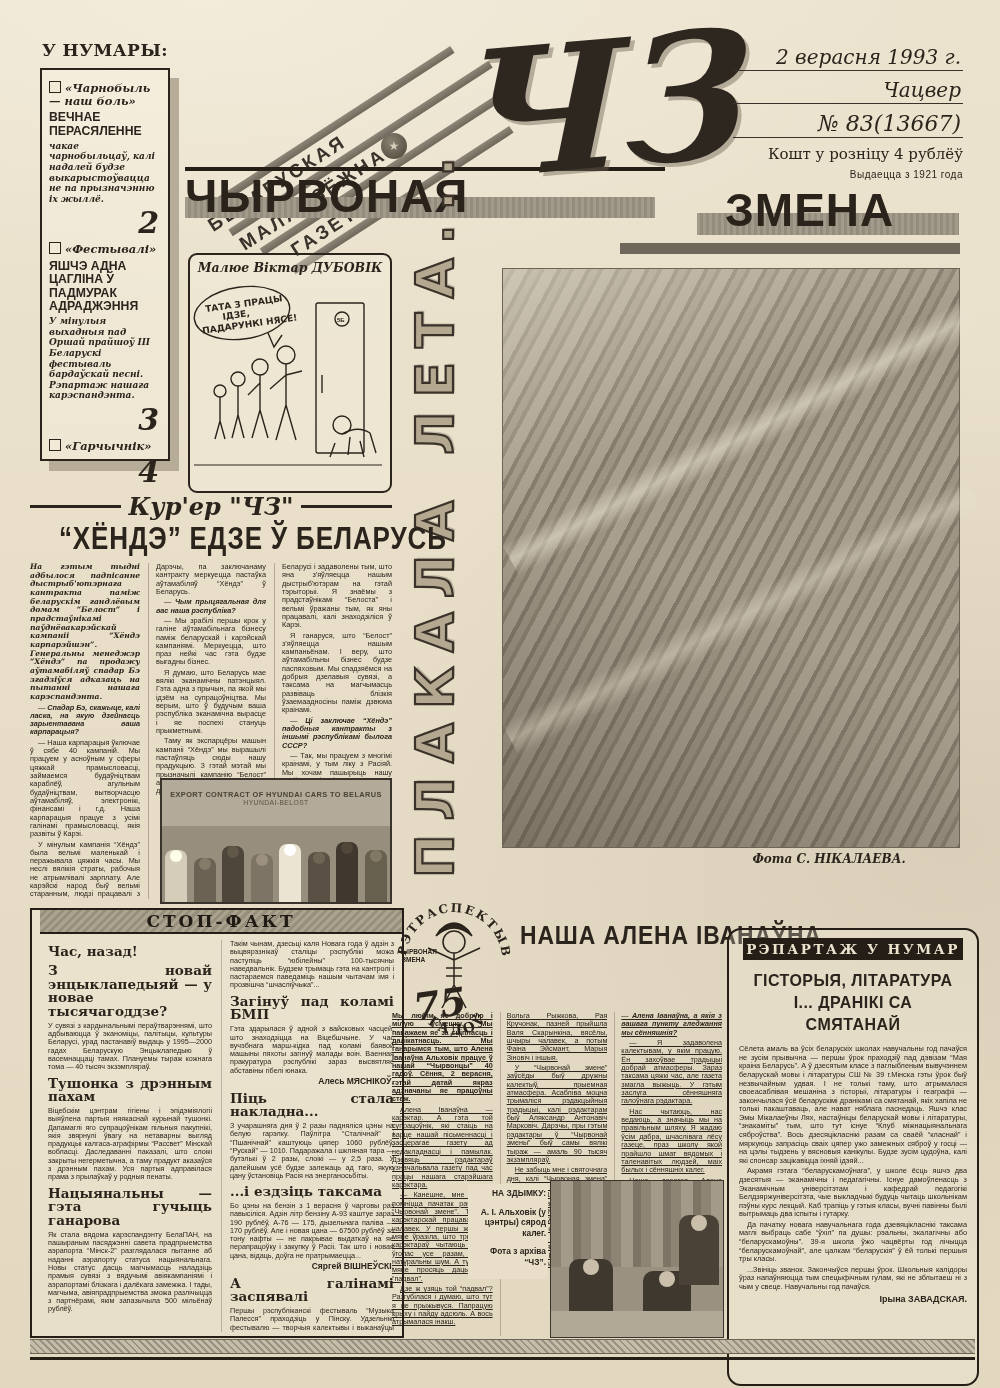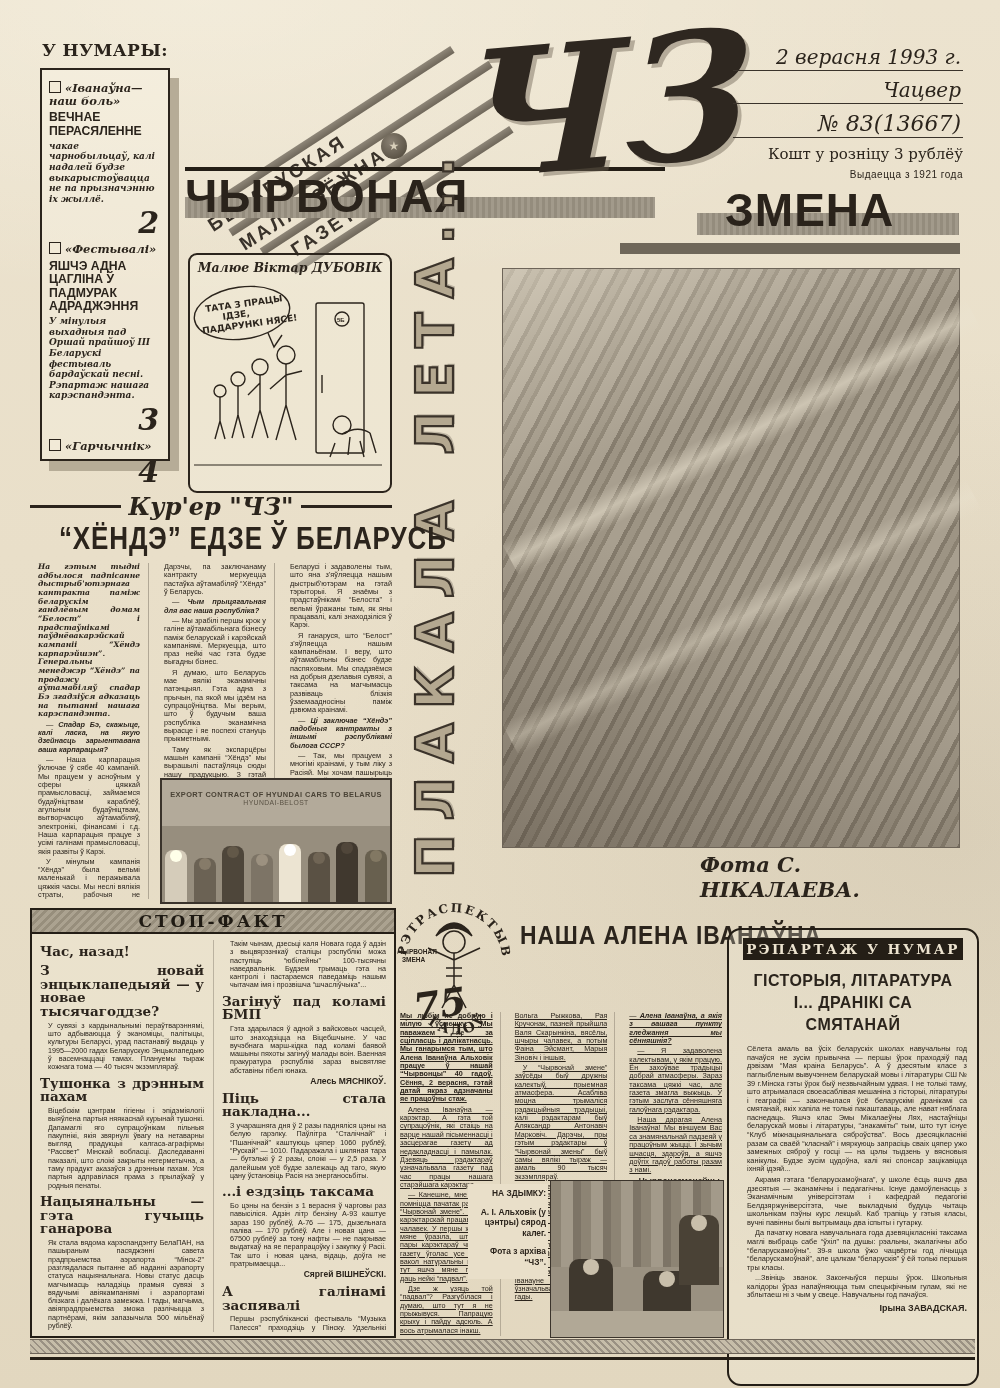--- a/index.html
+++ b/index.html
@@ -4,21 +4,21 @@
 <style>
   html,body{margin:0;padding:0;background:#b9b1a0;}
   .page{position:relative;width:1000px;height:1388px;margin:0 auto;overflow:hidden;
     background:
       radial-gradient(1200px 500px at 20% 0%, rgba(255,252,240,.35), rgba(0,0,0,0) 60%),
       radial-gradient(900px 700px at 95% 60%, rgba(120,104,80,.12), rgba(0,0,0,0) 70%),
       linear-gradient(180deg,#ece3cf 0%,#e9dfc9 40%,#e6dcc5 75%,#e2d7bf 100%);
     font-family:"Liberation Sans",sans-serif;color:#2b241c;}
   .abs{position:absolute;}
   .just{text-align:justify;}
-  p{margin:0 0 2px 8px;text-indent:8px;}
+  p{margin:0 0 2px 0;text-indent:8px;}
   p.noind{text-indent:0;}
 
   
   .sb-title{font-family:"DejaVu Serif",serif;font-weight:bold;font-size:17px;letter-spacing:.5px;}
   .sb-box{border:2px solid #2b241c;background:rgba(255,250,238,.25);box-shadow:9px 10px 0 #b6ac97;padding:7px 7px 4px 7px;}
   .sb-tag{font-family:"DejaVu Serif",serif;font-weight:bold;font-style:italic;font-size:11.5px;line-height:1.1;margin:4px 0 3px 0;}
   .chk{display:inline-block;width:10px;height:10px;border:1.6px solid #2b241c;vertical-align:-1px;margin-right:4px;background:#f2ead7;}
   .sb-head{font-weight:bold;font-size:13px;line-height:1.02;margin:2px 0 4px 0;transform:scaleX(.94);transform-origin:0 0;}
   .sb-body{font-family:"DejaVu Serif",serif;font-weight:bold;font-size:9px;line-height:1.18;font-style:italic;}
   .sb-page{font-family:"DejaVu Serif",serif;font-weight:bold;font-style:italic;font-size:30px;text-align:right;line-height:1;margin:4px 2px 2px 0;}
@@ -45,21 +45,21 @@
     text-shadow:2px 2px 0 rgba(59,51,42,.25);}
 
   
   .mainphoto{border:1px solid #6d6458;
     background:
       linear-gradient(155deg, rgba(238,230,212,.55) 0%, rgba(0,0,0,0) 30%),
       linear-gradient(25deg, rgba(60,50,40,.35) 0%, rgba(0,0,0,0) 45%),
       repeating-linear-gradient(118deg,#9d9484 0 7px,#8b8272 7px 11px,#a89f8f 11px 22px,#837a6b 22px 26px),
       #948b7b;}
   .streak{position:absolute;left:-5%;width:115%;height:36px;background:linear-gradient(180deg,rgba(235,227,208,.0),rgba(235,227,208,.55),rgba(235,227,208,0));transform:rotate(-28deg);}
-  .photo-credit{font-family:"DejaVu Serif",serif;font-weight:bold;font-style:italic;font-size:21px;text-align:left;}
+  .photo-credit{font-family:"DejaVu Serif",serif;font-weight:bold;font-style:italic;font-size:12px;text-align:center;}
 
   
   .kick-row{display:flex;align-items:center;gap:8px;}
   .kick-row .rule{flex:1;height:3px;background:#2b241c;}
   .kicker{font-family:"DejaVu Serif",serif;font-weight:bold;font-style:italic;font-size:24px;white-space:nowrap;}
   .kur-head{font-weight:bold;font-size:31px;letter-spacing:1px;text-align:center;transform:scaleX(.84);transform-origin:50% 0;white-space:nowrap;}
   .cols{display:flex;gap:8px;}
   .col{flex:1;overflow:hidden;font-size:7.3px;line-height:1.14;}
   .col + .col{border-left:1px solid rgba(75,66,55,.35);padding-left:7px;}
   .ital{font-style:italic;font-weight:bold;font-family:"DejaVu Serif",serif;font-size:7.6px;}
@@ -68,21 +68,21 @@
   .photonote{font-weight:bold;font-size:8.6px;text-align:center;text-indent:0;margin-top:4px;}
 
   .hphoto{border:2px solid #3a332b;background:linear-gradient(180deg,#b3aa9a 0 38%,#978e7e 38% 100%);overflow:hidden;}
   .hbanner{font-size:7.4px;font-weight:bold;color:#4a4336;text-align:center;margin-top:10px;letter-spacing:.4px;}
   .hbanner2{font-size:6.8px;color:#5a5244;text-align:center;letter-spacing:.4px;}
   .people{position:absolute;bottom:0;left:0;right:0;height:64px;display:flex;justify-content:space-around;align-items:flex-end;}
   .fig{width:22px;border-radius:8px 8px 0 0;}
   .fig::before{content:"";display:block;width:12px;height:12px;border-radius:50%;margin:0 auto 1px auto;background:inherit;filter:brightness(1.25);}
 
   
-  .sf-box{border:2.5px solid #241e16;background:rgba(249,242,228,.25);}
+  .sf-box{border:2.5px solid #241e16;background:rgba(249,242,228,.25);padding-left:8px;}
   .sf-bar{height:22px;background:repeating-linear-gradient(135deg,#aba290 0 3px,#978e7c 3px 6px);display:flex;align-items:center;justify-content:center;border-bottom:2px solid #241e16;}
   .sf-bar span{font-family:"DejaVu Serif",serif;font-weight:bold;font-size:17px;letter-spacing:3px;color:#1f1a13;}
   .sf-cols{display:flex;gap:9px;padding:6px 8px;}
   .sf-col{flex:1;overflow:hidden;font-size:7.2px;line-height:1.15;}
   .sf-col + .sf-col{border-left:1px solid rgba(75,66,55,.3);padding-left:8px;}
   .sf-t{font-family:"DejaVu Serif",serif;font-weight:bold;font-size:13.5px;line-height:1.02;margin:5px 0 3px 0;text-indent:0;}
 
   
   .al-head{font-weight:bold;font-size:26px;letter-spacing:1px;white-space:nowrap;transform:scaleX(.88);transform-origin:0 0;}
   .al-cols{display:flex;gap:7px;text-decoration:underline;}
@@ -111,21 +111,21 @@
 </style>
 </head>
 <body>
 
 <div class="page">
 
   <div class="abs" style="left:40px;top:40px;width:130px;">
     <div class="sb-title" style="text-align:center;">У НУМАРЫ:</div>
     <div class="sb-box" style="margin-top:8px;height:378px;">
       <div>
-        <div class="sb-tag"><span class="chk"></span><span>«Іванаўна— наш боль»</span></div>
+        <div class="sb-tag"><span class="chk"></span><span>«Чарнобыль— наш боль»</span></div>
         <div class="sb-head">ВЕЧНАЕ ПЕРАСЯЛЕННЕ</div>
         <div class="sb-body">чакае чарнобыльцаў, калі надалей будзе выкарыстоўвацца не па прызначэнню іх жыллё.</div>
         <div class="sb-page">2</div>
       </div>
       <div>
         <div class="sb-tag"><span class="chk"></span><span>«Фестывалі»</span></div>
         <div class="sb-head">ЯШЧЭ АДНА ЦАГЛІНА Ў ПАДМУРАК АДРАДЖЭННЯ</div>
         <div class="sb-body">У мінулыя выхадныя пад Оршай прайшоў ІІІ Беларускі фестываль бардаўскай песні. Рэпартаж нашага карэспандэнта.</div>
         <div class="sb-page">3</div>
       </div>
@@ -157,21 +157,21 @@
     <div class="abs chz" style="left:282px;top:6px;">ЧЗ</div>
 
     <div class="abs grayband" style="left:512px;top:188px;width:262px;height:22px;"></div>
     <div class="abs bigword" style="left:540px;top:162px;">ЗМЕНА</div>
     <div class="abs" style="left:435px;top:218px;width:340px;height:11px;background:#6f6759;"></div>
 
     <div class="abs" style="right:12px;top:20px;width:230px;">
       <div class="dline">2 верасня 1993 г.</div>
       <div class="dline">Чацвер</div>
       <div class="dline" style="font-size:22px;">№ 83(13667)</div>
-      <div class="price">Кошт у розніцу 3 рублёў</div>
+      <div class="price">Кошт у розніцу 4 рублёў</div>
       <div class="since" style="margin-top:6px;">Выдаецца з 1921 года</div>
     </div>
   </div>
 
   <div class="abs cartoon-box" style="left:188px;top:253px;width:200px;height:236px;">
     <div class="cartoon-credit">Малюе Віктар ДУБОВІК</div>
     <svg width="196" height="208" viewBox="0 0 196 208">
       <g stroke="#2b241c" fill="none" stroke-width="1.4">
         <ellipse cx="52" cy="38" rx="48" ry="26" transform="rotate(-8 52 38)"></ellipse>
         <path d="M78 58 L84 72 L92 60"></path>
@@ -321,20 +321,21 @@
       </div>
       <div class="al-col">
         <p class="noind">Вольга Рыжкова, Рая Кручонак, пазней прыйшла Валя Скарынкіна, вясёлы, шчыры чалавек, а потым Фаіна Эйсмант, Марыя Зіновіч і іншыя.</p>
         <p>У “Чырвонай змене” заўсёды быў дружны калектыў, прыемная атмасфера. Асабліва моцна трымаліся рэдакцыйныя традыцыі, калі рэдактарам быў Аляксандр Антонавіч Марковіч. Дарэчы, пры гэтым рэдактары ў “Чырвонай змены” быў самы вялікі тыраж — амаль 90 тысяч экзэмпляраў.</p>
         <p>Не забыць мне і святочнага дня, калі “Чырвоная змена” адзначала свой 50-гадовы юбілей у 1971 годзе. Нас прыйшоў віншаваць Пётр Міронавіч Машэраў. Шмат цёплых слоў было сказана ў адрас “Чырвонкі”.</p>
         <p>Лягчэй за ўсё мне працавалася пры Ніне Іванаўне Калеснік, якая ўзначальвала газету ў 80-я гады.</p>
       </div>
       <div class="al-col">
         <p class="q noind">— Алена Іванаўна, а якія з вашага пункту гледжання мы сённяшнія?</p>
         <p>— Я задаволена калектывам, у якім працую. Ён захоўвае традыцыі добрай атмасферы. Зараз таксама цяжкі час, але газета змагла выжыць. У гэтым заслуга сённяшняга галоўнага рэдактара.</p>
+        <p>Нас чытаюць, нас ведаюць, а значыць мы на правільным шляху. Я жадаю ўсім дабра, шчаслівага лёсу газеце, праз школу якой прайшло шмат вядомых і таленавітых людзей, маіх былых і сённяшніх калег.</p>
         <p>Наша дарагая Алена Іванаўна! Мы віншуем Вас са знамянальнай падзеяй у працоўным жыцці. І зычым шчасця, здароўя, а яшчэ доўгіх гадоў работы разам з намі.</p>
         <p class="sign">Чырвоназменаўцы.</p>
       </div>
     </div>
 
     <div class="abs cap" style="left:76px;top:300px;width:76px;background:#e9dfc9;padding:4px 2px;">
       <span class="capsp">НА ЗДЫМКУ:</span>
       <span class="capsp">А. І. Альховік (у цэнтры) сярод калег.</span>
       <span class="capsp">Фота з архіва “ЧЗ”.</span>
     </div>

